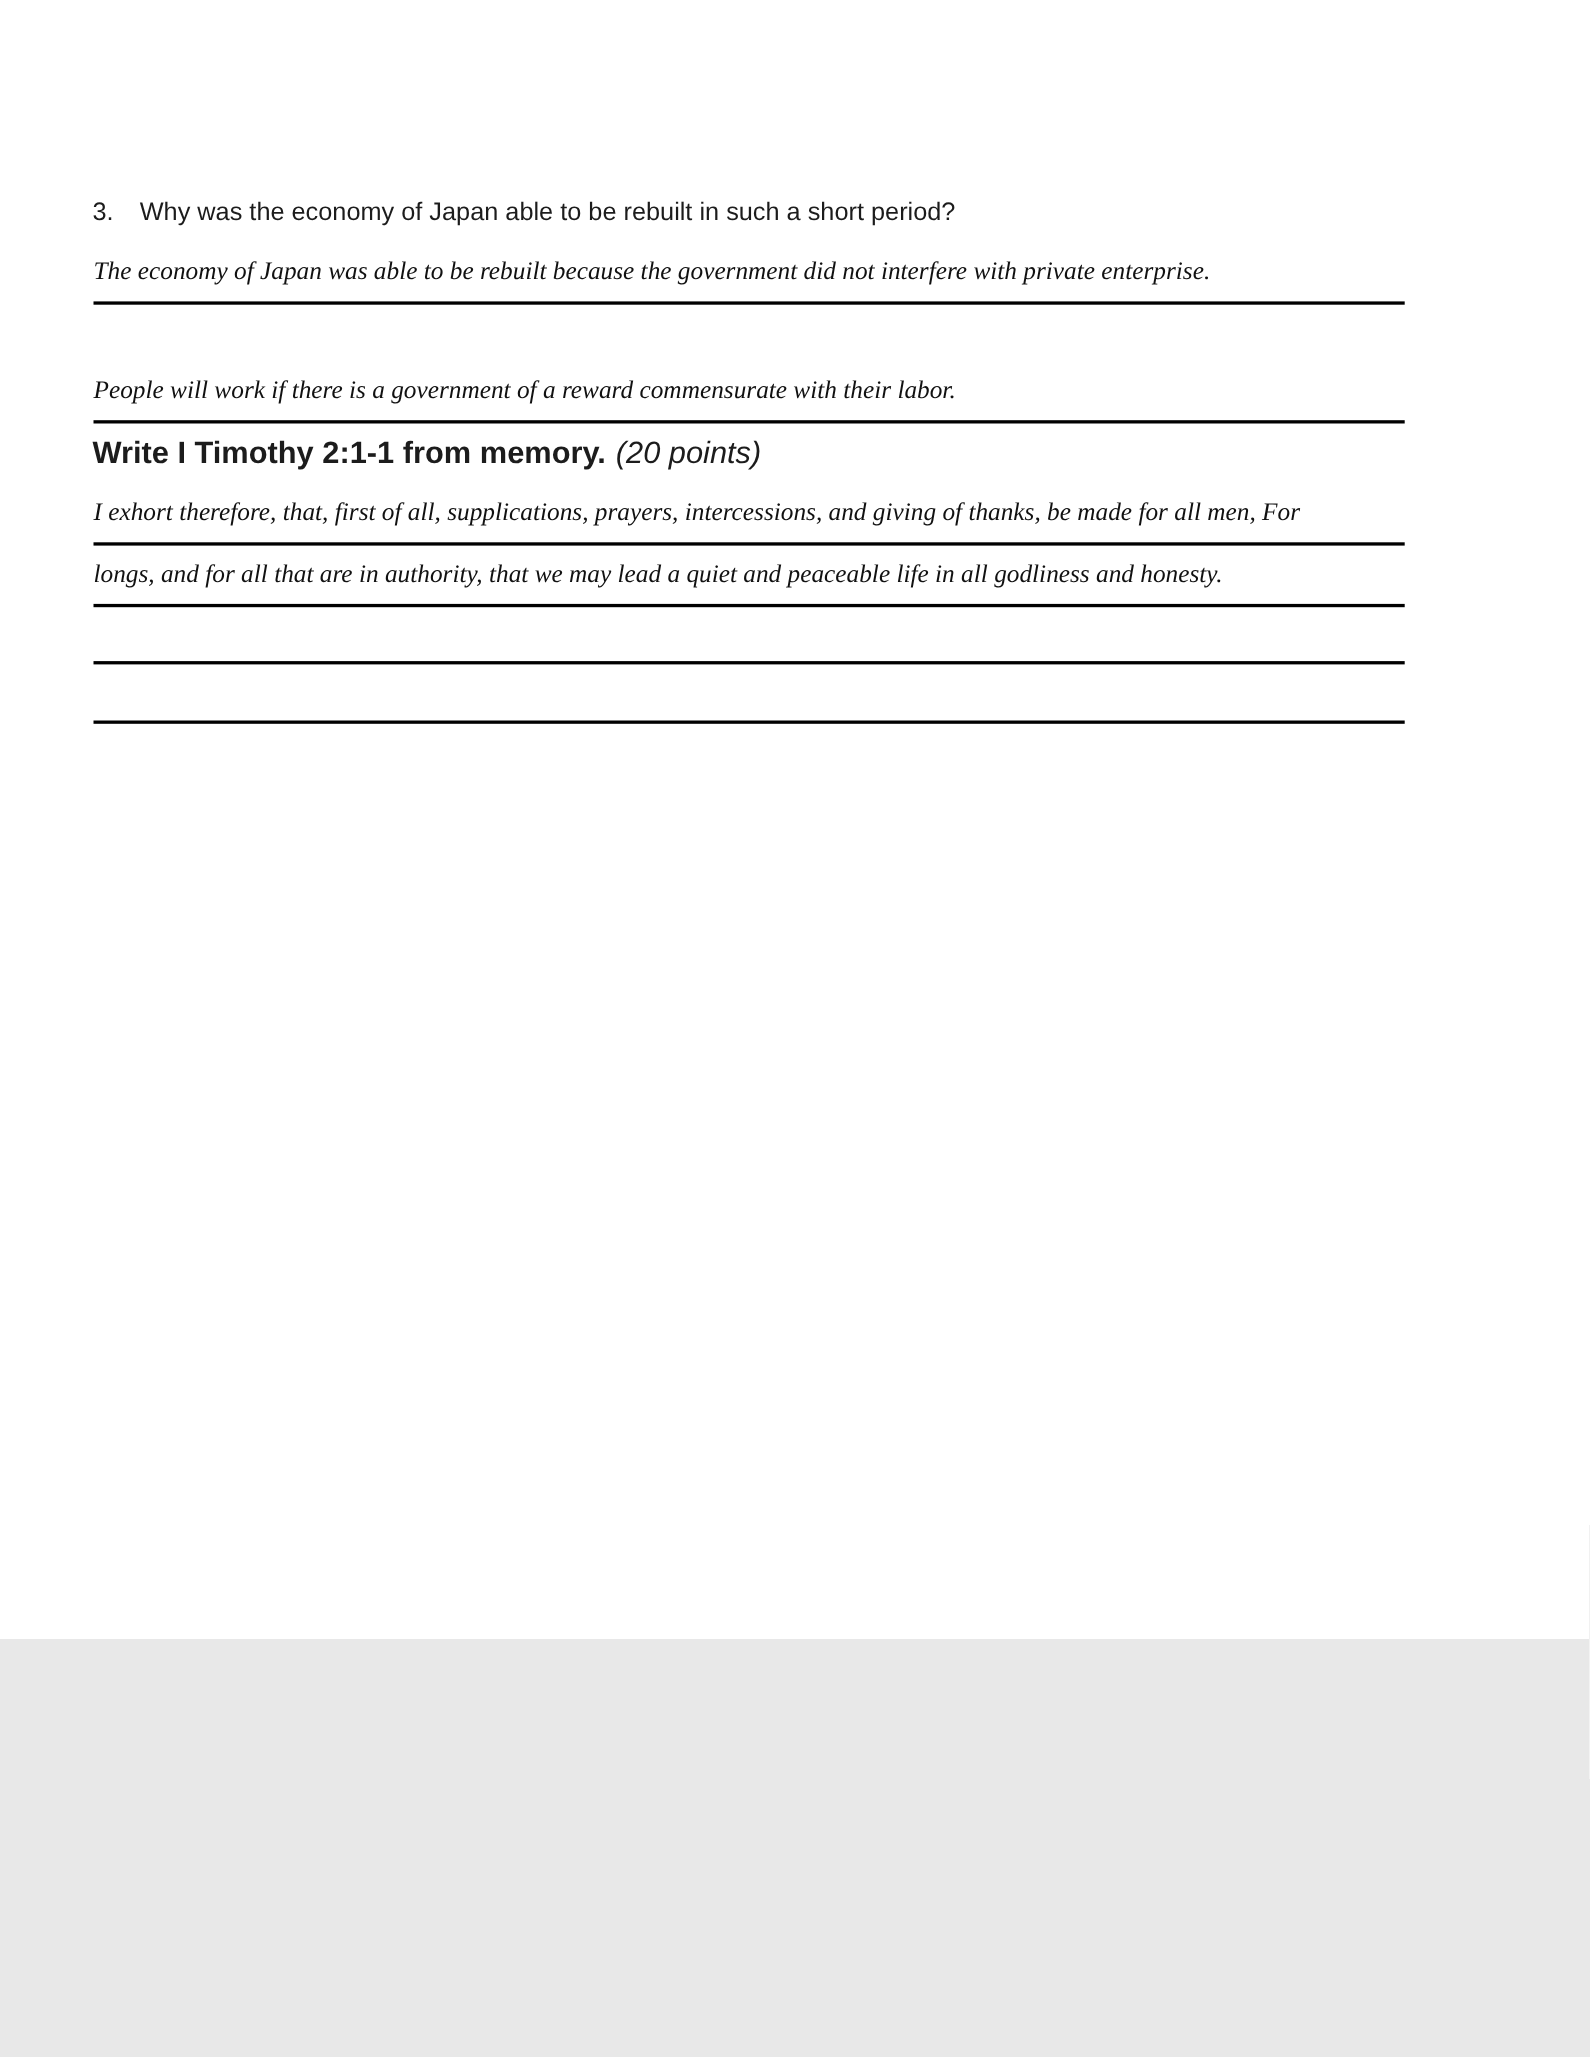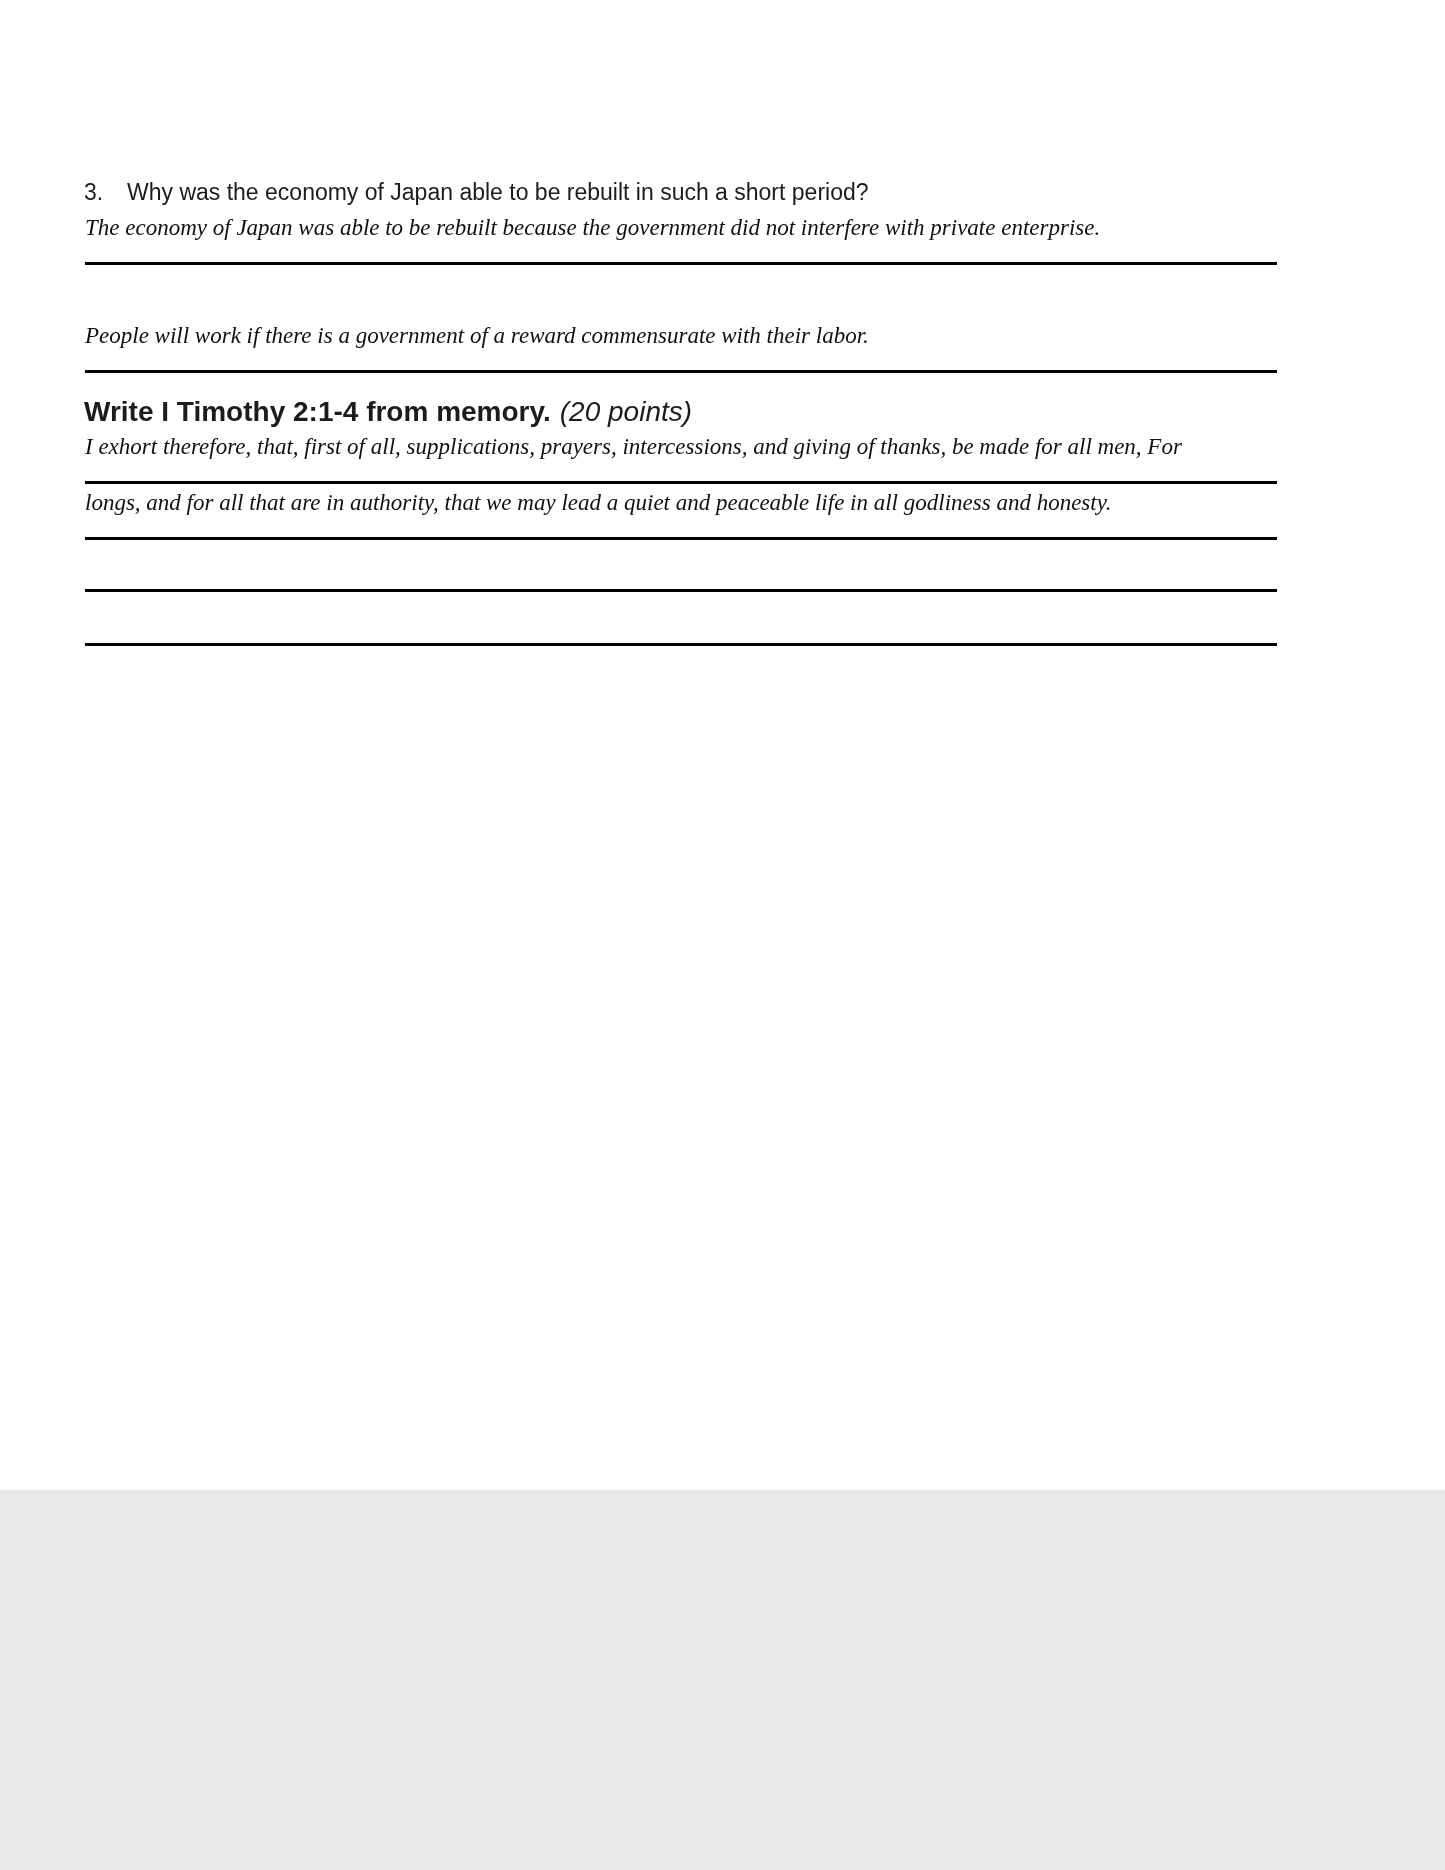--- a/index.html
+++ b/index.html
@@ -30,22 +30,22 @@
     display: inline-block;
     width: 43px;
   }
   .rule {
     position: absolute;
     left: 85px;
     width: 1192px;
     height: 45px;
     border-bottom: 3px solid #000000;
     display: flex;
-    align-items: flex-start;
-    padding-bottom: 2px;
+    align-items: flex-end;
+    padding-bottom: 14px;
     box-sizing: content-box;
   }
   .handwriting {
     font-family: "Liberation Serif", serif;
     font-style: italic;
     font-size: 23px;
     line-height: 26px;
     color: #111111;
     white-space: nowrap;
   }
@@ -95,21 +95,21 @@
   <div class="rule" id="rule-q3">
     <span class="handwriting">The economy of Japan was able to be rebuilt because the government did not interfere with private enterprise.</span>
   </div>
 
 
   <div class="rule" id="rule-q4">
     <span class="handwriting">People will work if there is a government of a reward commensurate with their labor.</span>
   </div>
 
   <div class="section-heading">
-    <span class="bold-part">Write I Timothy 2:1-4 from memory.</span><span class="points-part">(20 points)</span>
+    <span class="bold-part">Write I Timothy 2:1-1 from memory.</span><span class="points-part">(20 points)</span>
   </div>
 
   <div class="rule" id="rule-mem2">
     <span class="handwriting">longs, and for all that are in authority, that we may lead a quiet and peaceable life in all godliness and honesty.</span>
   </div>
 
   <div class="rule" id="rule-mem1">
     <span class="handwriting">I exhort therefore, that, first of all, supplications, prayers, intercessions, and giving of thanks, be made for all men, For</span>
   </div>
 

